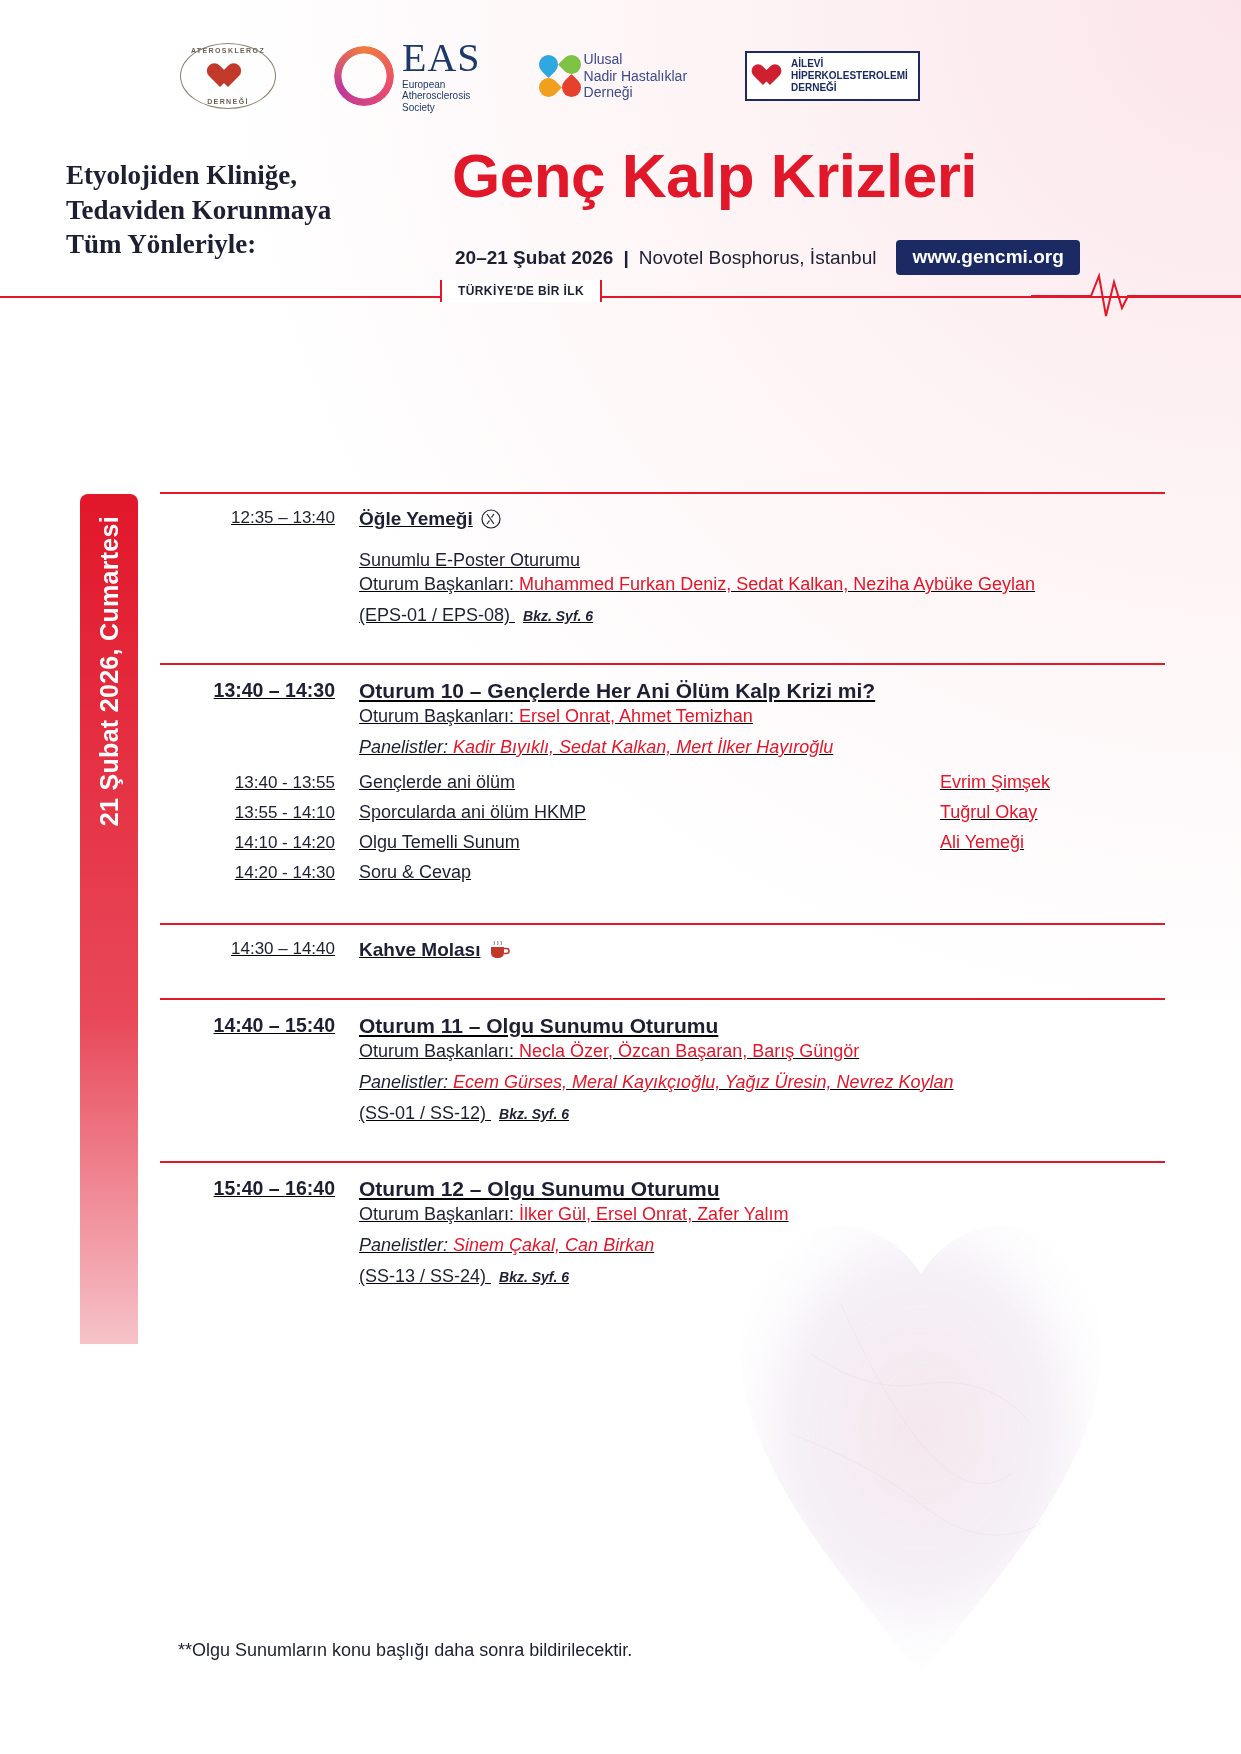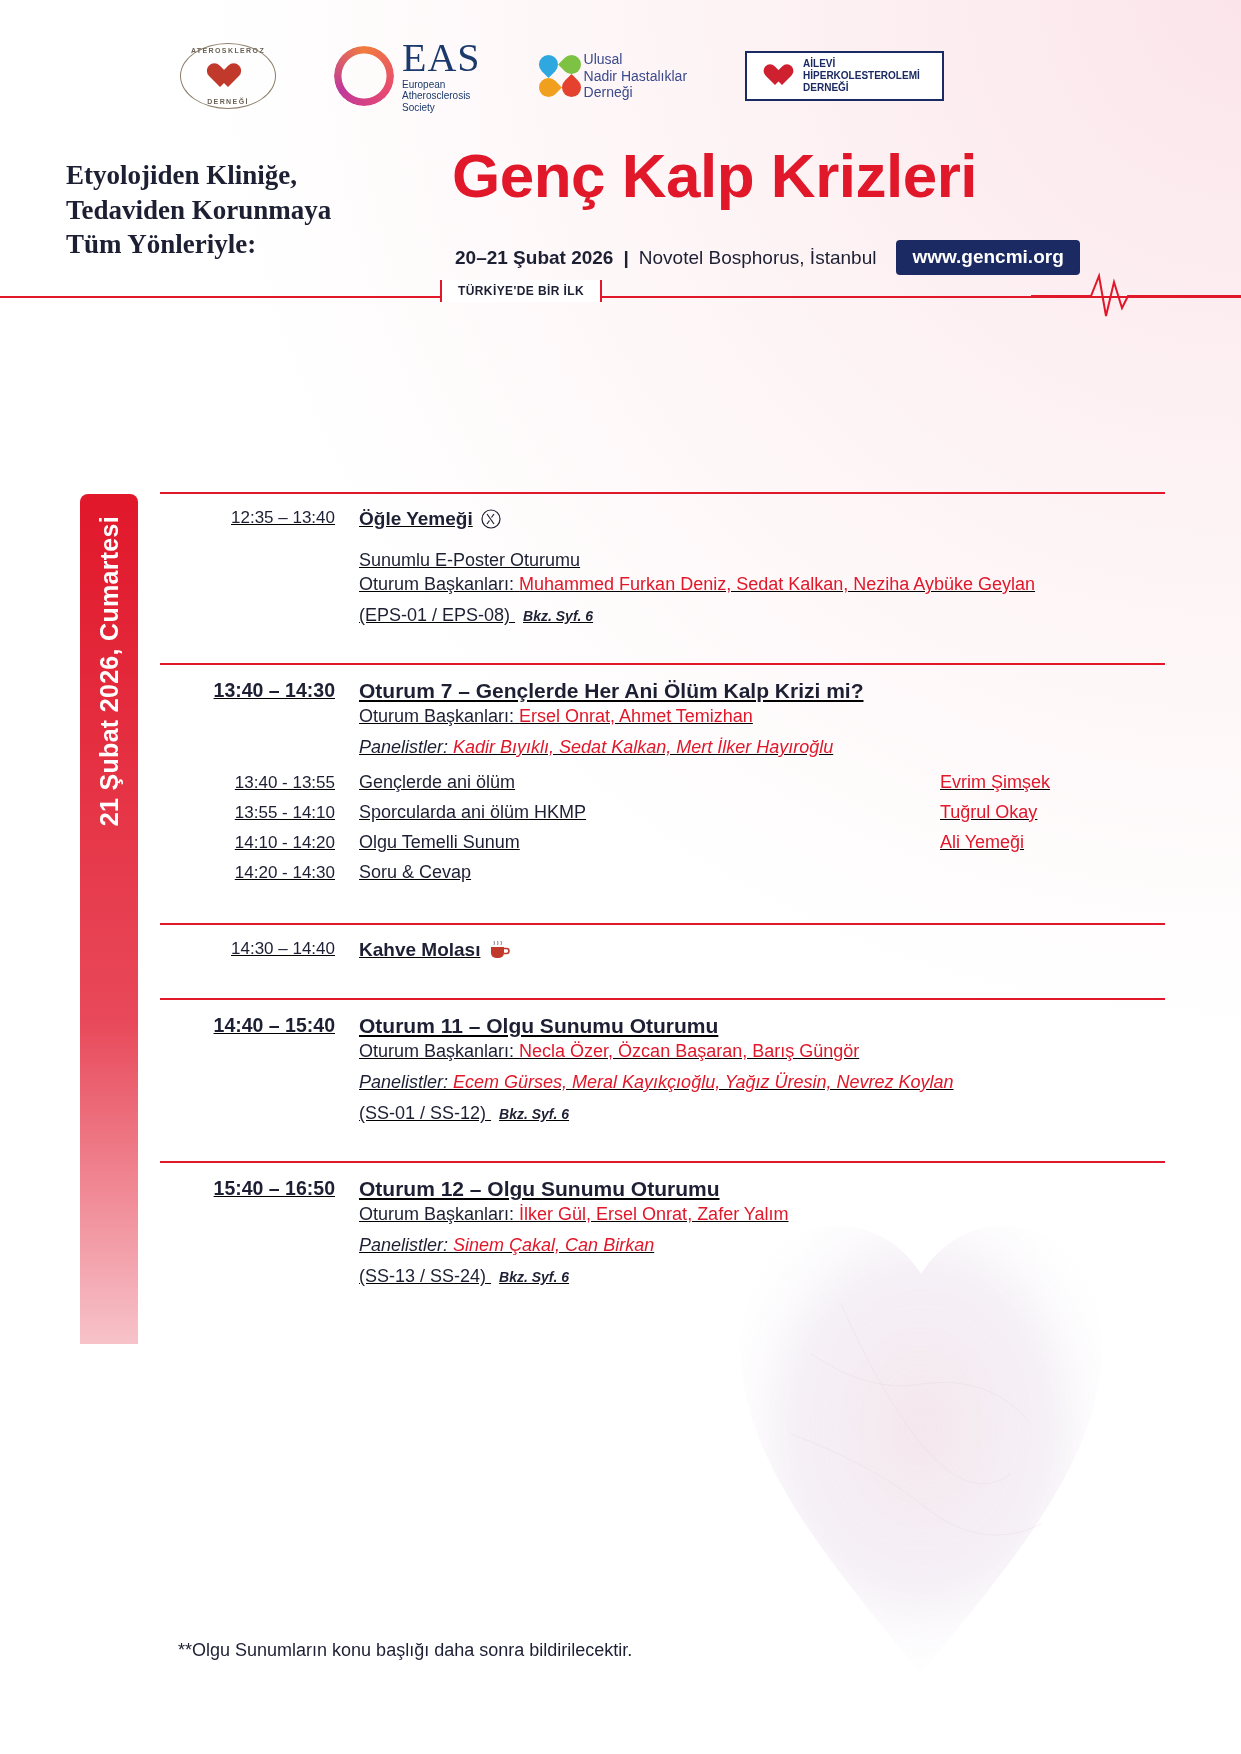--- a/index.html
+++ b/index.html
@@ -80,21 +80,21 @@
   }
   .logo-unh .clover span {
     position: absolute; width: 19px; height: 19px; border-radius: 50% 50% 50% 0;
   }
   .logo-unh .clover span:nth-child(1){ background:#2fa8e0; top:0; left:0; transform: rotate(-45deg);}
   .logo-unh .clover span:nth-child(2){ background:#7ec243; top:0; right:0; transform: rotate(45deg);}
   .logo-unh .clover span:nth-child(3){ background:#f0a01e; bottom:0; left:0; transform: rotate(-135deg);}
   .logo-unh .clover span:nth-child(4){ background:#e4412f; bottom:0; right:0; transform: rotate(135deg);}
   .logo-unh .unh-txt { font-size: 14px; color: #3a4a8c; line-height: 1.18; }
   .logo-ahd {
-    border: 2px solid #1b2a63; padding: 5px 22px; display: flex; align-items: center; gap: 8px;
+    border: 2px solid #1b2a63; padding: 5px 10px; display: flex; align-items: center; gap: 8px;
     background: #fff;
   }
   .logo-ahd .mini-heart { width: 26px; height: 26px; position: relative; }
   .logo-ahd .mini-heart:before, .logo-ahd .mini-heart:after {
     content: ""; position: absolute; width: 13px; height: 20px; background: #cf2030;
     border-radius: 13px 13px 0 0; top: 2px; left: 6px; transform: rotate(-45deg); transform-origin: 0 100%;
   }
   .logo-ahd .mini-heart:after { left: 0; transform: rotate(45deg); transform-origin: 100% 100%; }
   .logo-ahd .ahd-txt { font-size: 10px; color: #1b2a63; font-weight: bold; line-height: 1.2; }
 
@@ -290,21 +290,21 @@
         </div>
       </div>
     </div>
 
     <div class="block">
       <div class="hr"></div>
       <div class="spacer14"></div>
       <div class="row">
         <div class="time t-big">13:40 – 14:30</div>
         <div class="content">
-          <div class="sess-title">Oturum 7 – Gençlerde Her Ani Ölüm Kalp Krizi mi?</div>
+          <div class="sess-title">Oturum 10 – Gençlerde Her Ani Ölüm Kalp Krizi mi?</div>
           <div class="chairs">
             <span>Oturum Başkanları:</span>
             <span class="names">Ersel Onrat, Ahmet Temizhan</span>
           </div>
           <div class="panel">
             <span>Panelistler:</span>
             <span class="names">Kadir Bıyıklı, Sedat Kalkan, Mert İlker Hayıroğlu</span>
           </div>
         </div>
       </div>
@@ -374,21 +374,21 @@
           </div>
           <div class="spacer14"></div>
         </div>
       </div>
     </div>
 
     <div class="block">
       <div class="hr"></div>
       <div class="spacer14"></div>
       <div class="row">
-        <div class="time t-big">15:40 – 16:50</div>
+        <div class="time t-big">15:40 – 16:40</div>
         <div class="content">
           <div class="sess-title">Oturum 12 – Olgu Sunumu Oturumu</div>
           <div class="chairs">
             <span>Oturum Başkanları:</span>
             <span class="names">İlker Gül, Ersel Onrat, Zafer Yalım</span>
           </div>
           <div class="panel">
             <span>Panelistler:</span>
             <span class="names">Sinem Çakal, Can Birkan</span>
           </div>

